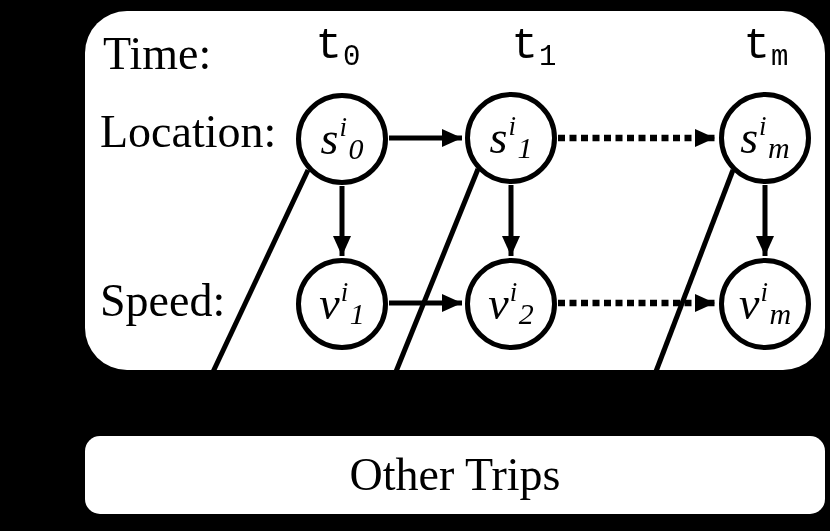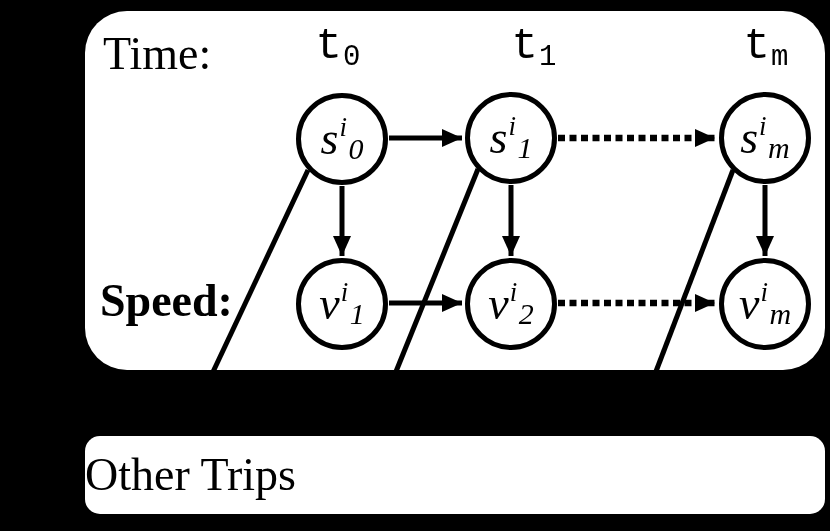--- a/index.html
+++ b/index.html
@@ -13,30 +13,30 @@
   }
   .plate{
     position:absolute;
     background:#ffffff;
   }
   .trip-plate{
     left:85px;top:11px;width:740px;height:359px;border-radius:42px;
   }
   .other-plate{
     left:85px;top:436px;width:740px;height:78px;border-radius:15px;
-    display:flex;align-items:center;
+    display:flex;align-items:center;justify-content:center;
   }
   .edges{position:absolute;left:0;top:0;pointer-events:none;}
   .row-label{
     position:absolute;
     font-size:46px;line-height:1;white-space:nowrap;text-align:right;
   }
   .row-label-time{left:103px;top:31px;}
   .row-label-location{left:100px;top:109px;}
-  .row-label-speed{left:100px;top:278px;font-weight:bold;}
+  .row-label-speed{left:100px;top:278px;}
   .tick{
     position:absolute;top:24px;transform:translateX(-50%);
     font-size:44px;line-height:1;white-space:nowrap;font-family:Liberation Mono, monospace;
   }
   .tick .tsub{font-size:29px;line-height:1;vertical-align:-7px;margin-left:1px;}
   .tick-0{left:338px;}
   .tick-1{left:514px;margin-left:20px;}
   .tick-m{left:766px;}
   .node{
     position:absolute;
@@ -89,20 +89,21 @@
 
     <line x1="558" y1="138" x2="715" y2="138" stroke="#000" stroke-width="6.5" stroke-dasharray="7 4.5" marker-end="url(#ah)"></line>
     <line x1="558" y1="303" x2="715" y2="303" stroke="#000" stroke-width="6.5" stroke-dasharray="7 4.5" marker-end="url(#ah)"></line>
 
     <line x1="308" y1="170" x2="212" y2="374" stroke="#000" stroke-width="5"></line>
     <line x1="478" y1="169" x2="395" y2="374" stroke="#000" stroke-width="5"></line>
     <line x1="733" y1="170" x2="655" y2="374" stroke="#000" stroke-width="5"></line>
   </svg>
 
   <div class="row-label row-label-time">Time:</div>
+  <div class="row-label row-label-location">Location:</div>
   <div class="row-label row-label-speed">Speed:</div>
 
   <div class="tick tick-0"><span>t</span><span class="tsub">0</span></div>
   <div class="tick tick-1"><span>t</span><span class="tsub">1</span></div>
   <div class="tick tick-m"><span>t</span><span class="tsub">m</span></div>
 
   <div class="node node-s0">
     <span class="node-label">
         <span class="node-base">s</span>
         <span class="node-scripts">

